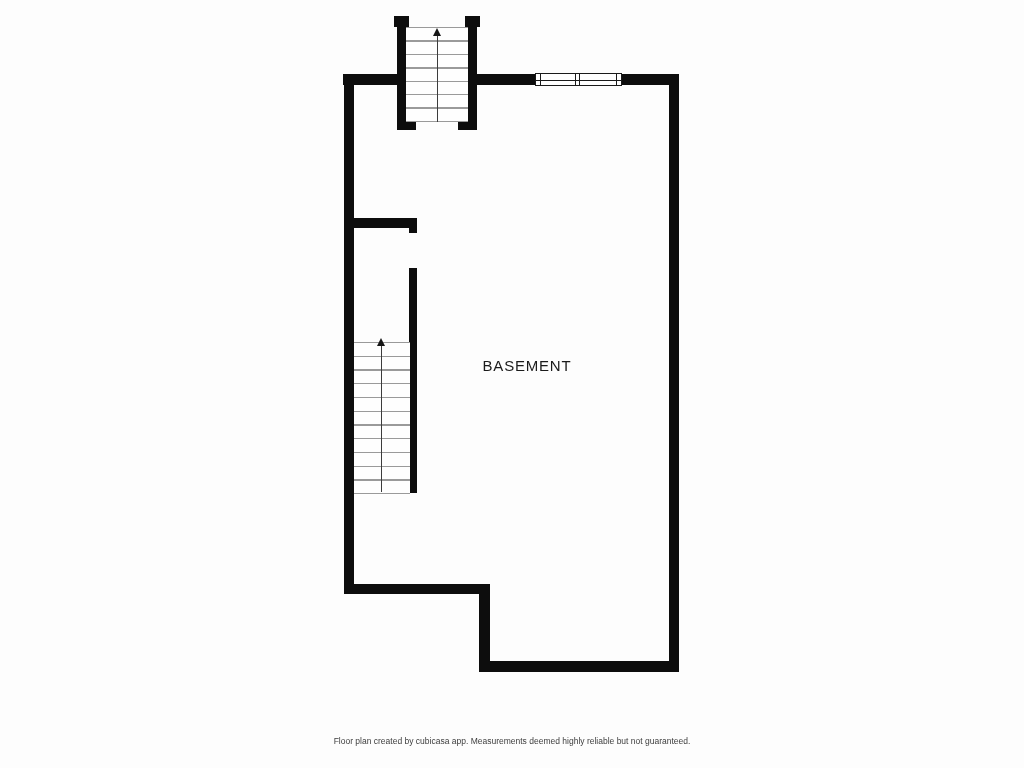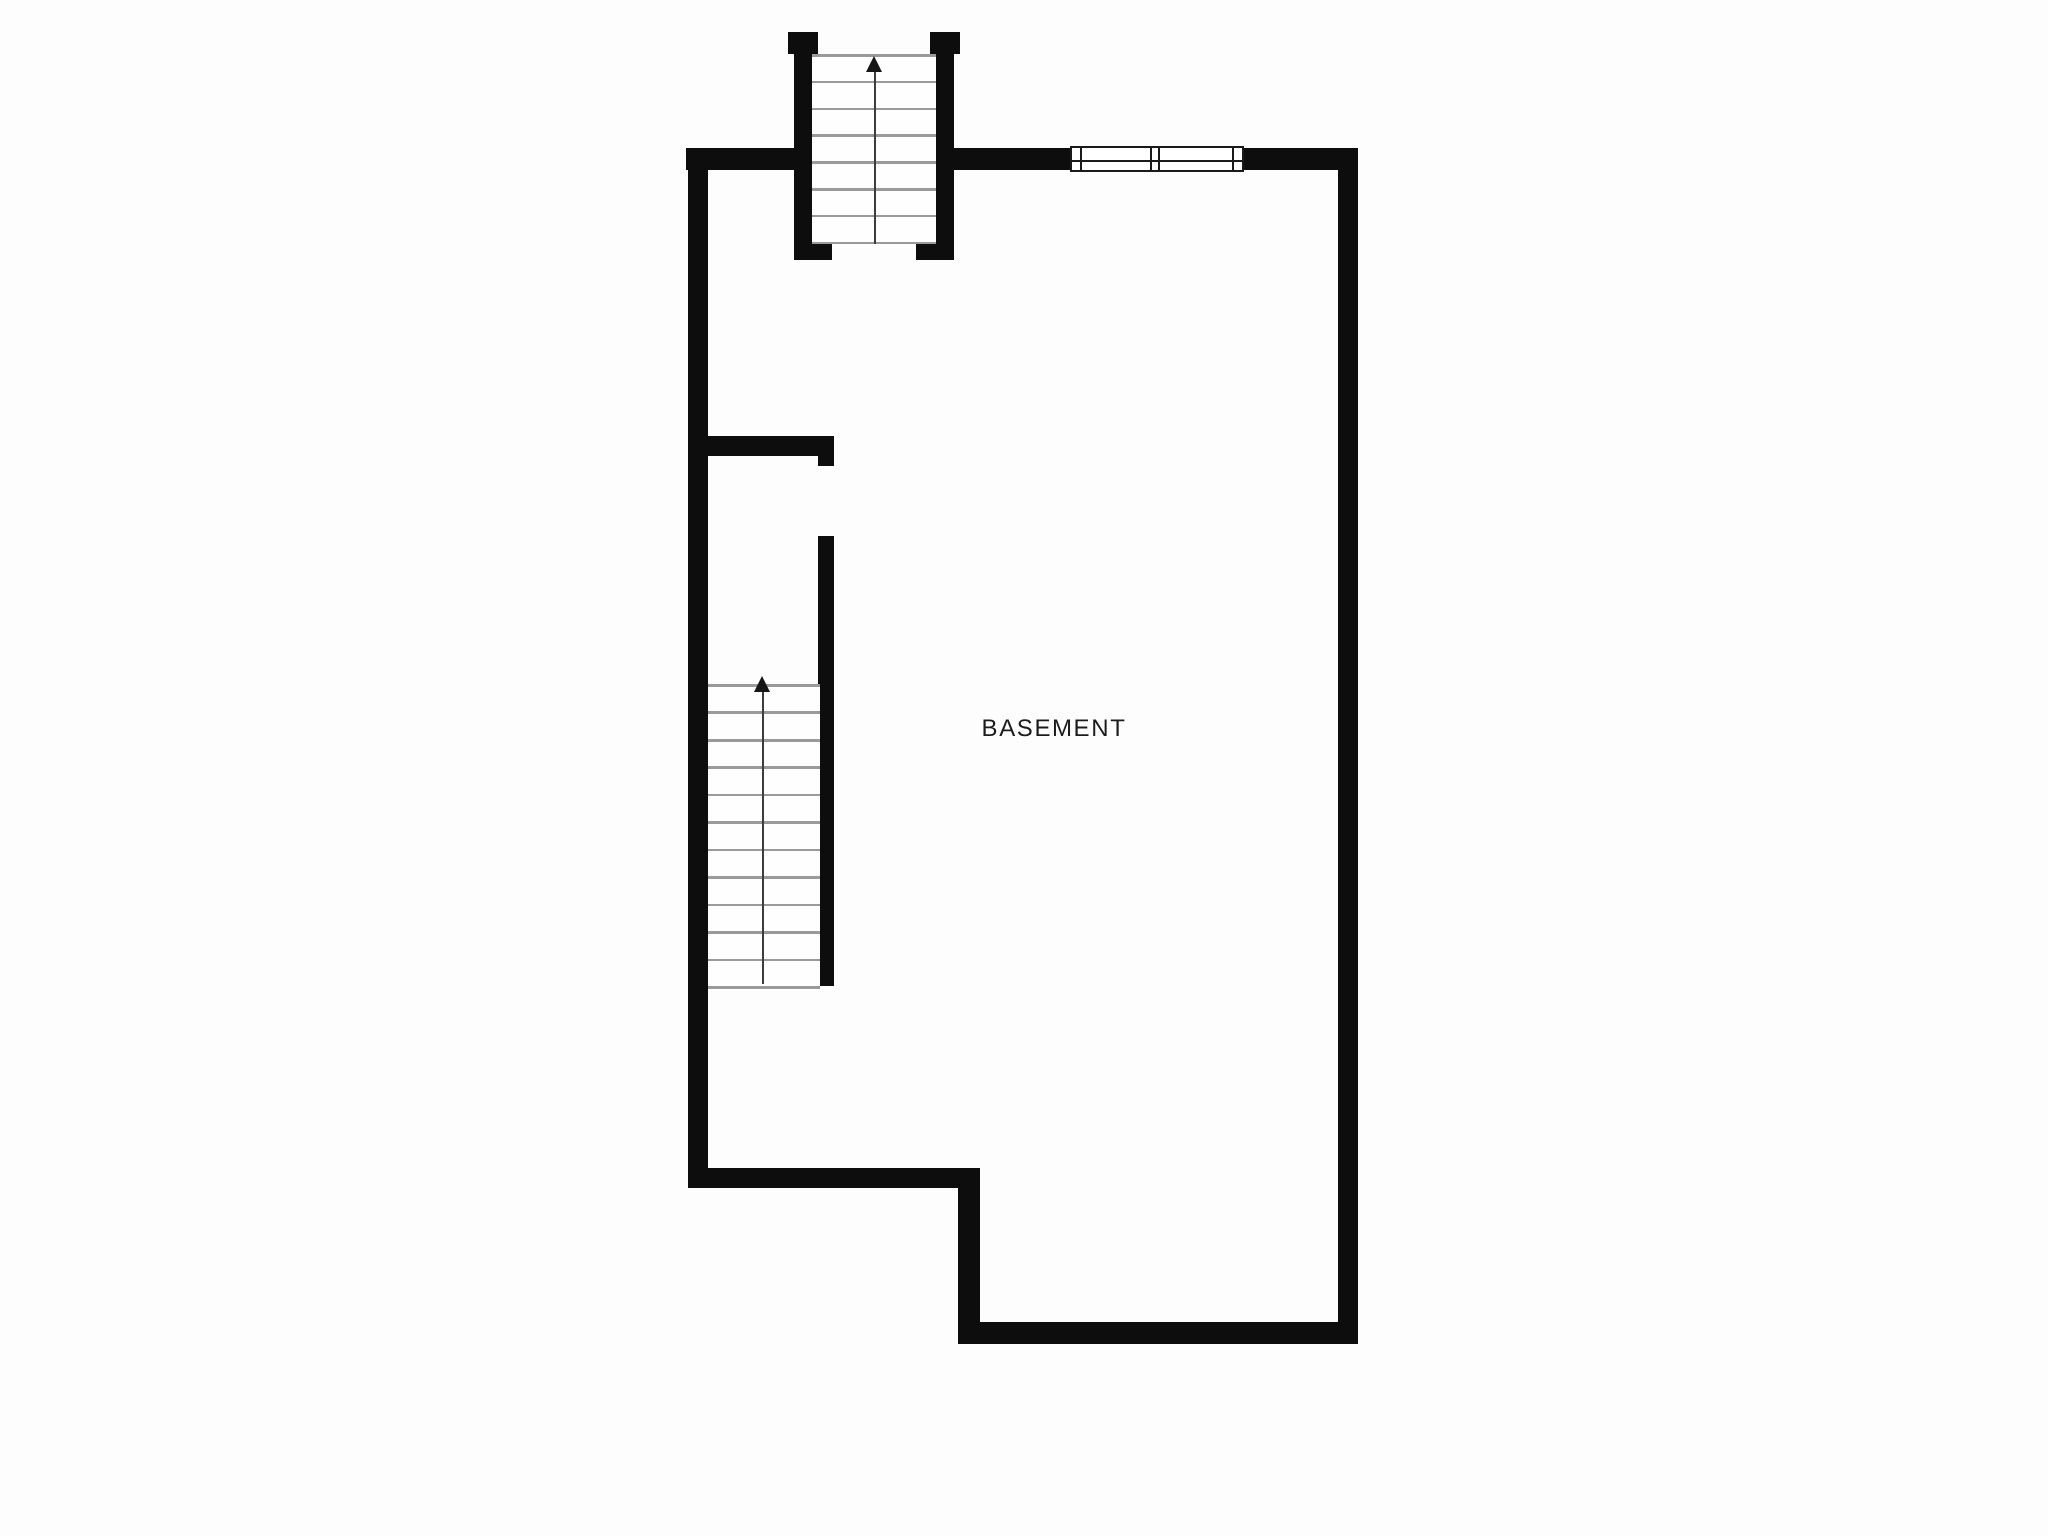--- a/index.html
+++ b/index.html
@@ -64,21 +64,21 @@
     bottom: 0;
     width: 1.2px;
     background: #1a1a1a;
   }
   .room-label {
     position: absolute;
     left: 450px;
     top: 357px;
     width: 154px;
     text-align: center;
-    font-size: 12px;
+    font-size: 15px;
     letter-spacing: 0.8px;
     color: #1b1b1b;
   }
   .footer-note {
     position: absolute;
     left: 0;
     top: 736px;
     width: 1024px;
     text-align: center;
     font-size: 8.5px;
@@ -120,14 +120,15 @@
 
   <div class="window-box" style="left:535px; top:73px; width:87px; height:13px;">
     <div class="window-midline"></div>
     <div class="window-post" style="left:4px;"></div>
     <div class="window-post" style="left:39px;"></div>
     <div class="window-post" style="left:43px;"></div>
     <div class="window-post" style="left:80px;"></div>
   </div>
 
   <div class="room-label">BASEMENT</div>
+  <div class="footer-note">Floor plan created by cubicasa app. Measurements deemed highly reliable but not guaranteed.</div>
 
 </div>
 
 </body></html>

